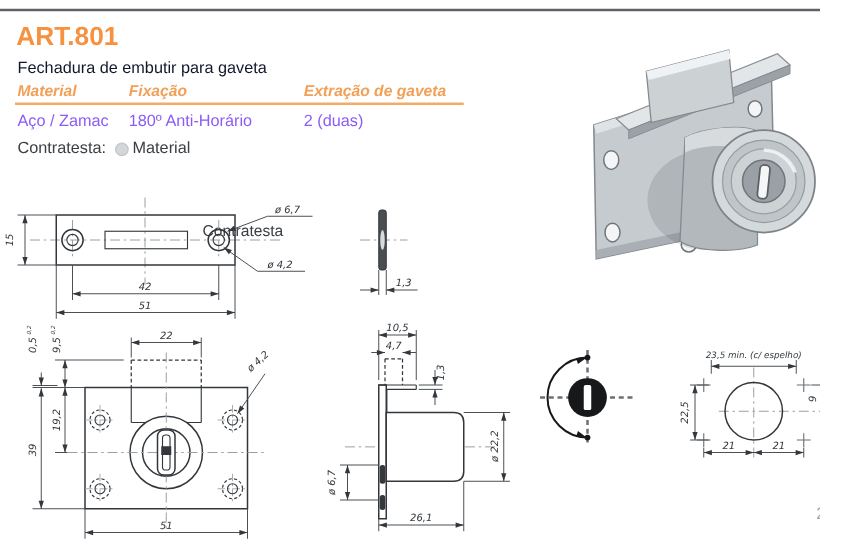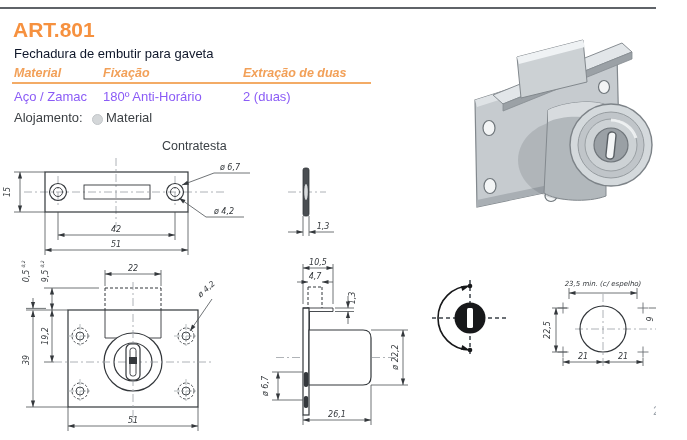--- a/index.html
+++ b/index.html
@@ -10,21 +10,21 @@
   .code{left:13px;top:18px;font-size:21px;font-weight:bold;color:#f6913f;letter-spacing:0;}
   .subtitle{left:14px;top:46px;font-size:13px;color:#0f172a;}
   .spec-label{top:66px;font-size:12.5px;font-style:italic;font-weight:bold;color:#f2a058;}
   .spec-value{top:89px;font-size:13px;color:#8b5cf6;}
   .col1{left:14px}.col2{left:103px}.col3{left:243px}
   .spec-underline{left:12px;top:82px;width:359px;height:2px;background:#f3ab66;}
   .finish-label{left:14px;top:110px;font-size:13px;}
   .finish-dot{left:92px;top:114px;width:9px;height:9px;border-radius:50%;
               background:#d4d7d9;border:1px solid #c2c6c9;}
   .finish-value{left:106px;top:110px;font-size:13px;}
-  .draw-title{font-size:12.5px;color:#3a4045;}
+  .draw-title{font-size:12.5px;color:#3a4045;margin-top:39px;}
   .page-num{left:653px;top:403px;font-size:13.5px;color:#9fa6ad;}
   
   .o-line{stroke:#33373b;stroke-width:1.2;fill:none;}
   .o-fill{stroke:#33373b;stroke-width:1.2;fill:#fff;}
   .thin{stroke-width:0.9;}
   .d-line{stroke:#4b5054;stroke-width:0.8;fill:none;}
   .cl{stroke:#9aa0a5;stroke-width:0.8;stroke-dasharray:8 3 2 3;fill:none;}
   .clh{stroke:#9aa0a5;stroke-width:0.7;stroke-dasharray:6 2 2 2;fill:none;}
   .dsh{stroke:#33373b;stroke-width:1;stroke-dasharray:3 2;fill:none;}
   .dshc{stroke:#33373b;stroke-width:0.9;stroke-dasharray:2.5 1.8;fill:none;}
@@ -45,26 +45,26 @@
       </defs>
   </svg>
 
   <div class="abs top-rule"></div>
   <div class="abs code">ART.801</div>
   <div class="abs subtitle">Fechadura de embutir para gaveta</div>
 
   <div>
     <div class="abs spec-label col1">Material</div>
     <div class="abs spec-label col2">Fixação</div>
-    <div class="abs spec-label col3">Extração de duas</div>
+    <div class="abs spec-label col3">Extração de gaveta</div>
     <div class="abs spec-underline"></div>
     <div class="abs spec-value col1">Aço / Zamac</div>
     <div class="abs spec-value col2">180º Anti-Horário</div>
     <div class="abs spec-value col3">2 (duas)</div>
-    <div class="abs finish-label">Alojamento:</div>
+    <div class="abs finish-label">Contratesta:</div>
     <div class="abs finish-dot"></div>
     <div class="abs finish-value">Material</div>
   </div>
 
   <svg class="abs" style="left:448px;top:10px" width="239" height="228" viewBox="0 0 239 228">
     <g>
       <polygon points="27,90 169,45 172,167 29,197" fill="#c6cbcf" stroke="#82888d" stroke-width="1.2"></polygon>
       <polygon points="27,90 169,45 169,52 29,97" fill="#dfe3e6" stroke="none"></polygon>
       <polygon points="29,190 172,160 172,167 29,197" fill="#a9afb4" stroke="none"></polygon>
     </g>

